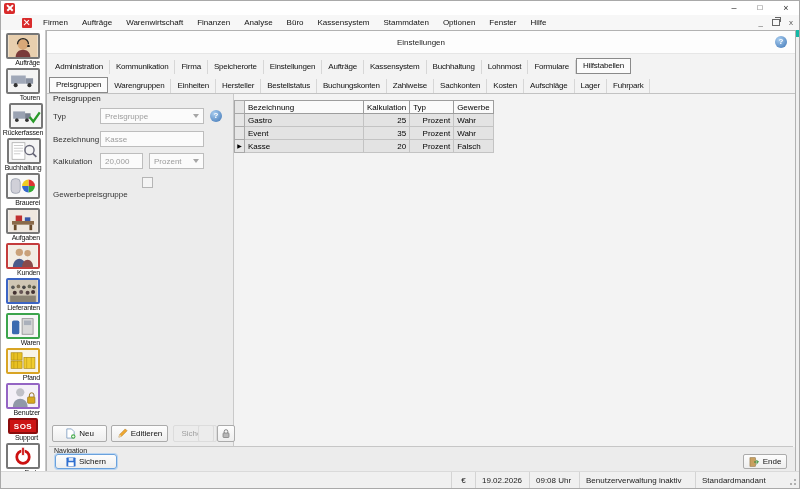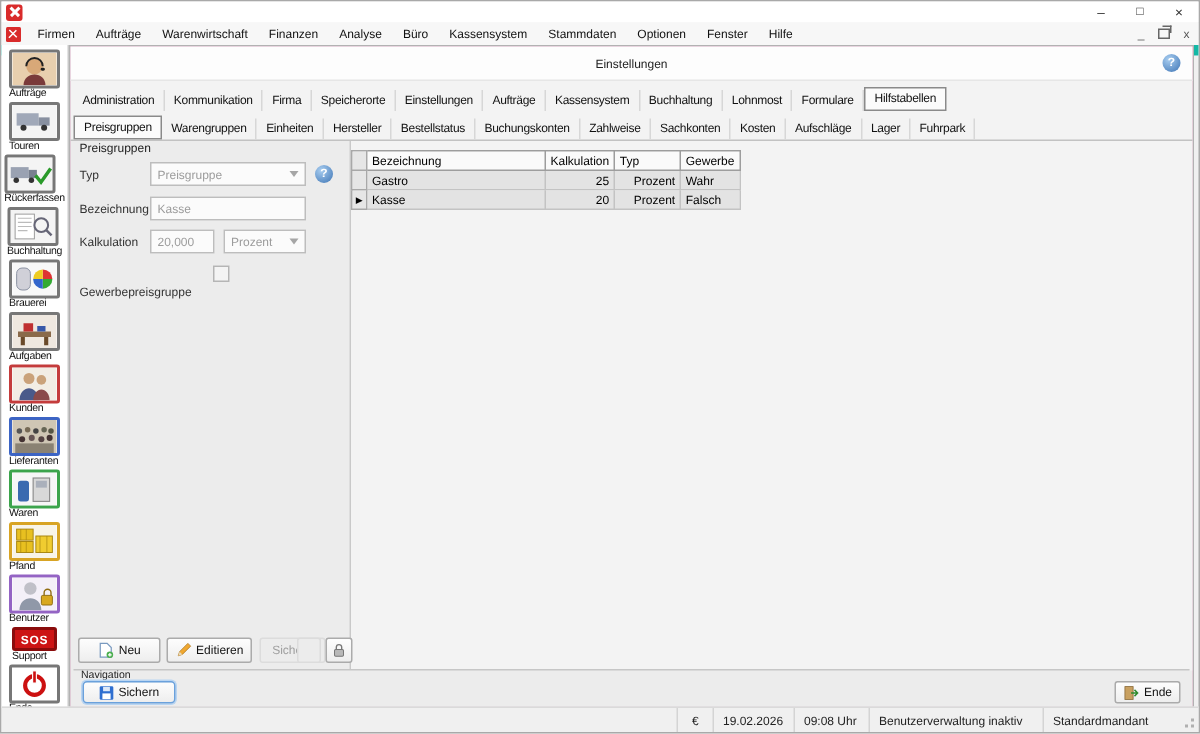--- a/index.html
+++ b/index.html
@@ -15,40 +15,40 @@
   .titlebar{height:14px;background:#ffffff;display:flex;align-items:center;padding-left:3px;}
   .app-icon{width:11px;height:11px;background:#d92b2b;border-radius:2px;position:relative;flex:0 0 auto;}
   .app-icon:before,.app-icon:after{content:"";position:absolute;left:1.5px;top:4.8px;width:8px;height:1.6px;background:#fff;}
   .app-icon:before{transform:rotate(45deg);}
   .app-icon:after{transform:rotate(-45deg);}
   .titlebar .spacer{flex:1;}
   .win-btn{width:26px;text-align:center;font-size:9px;color:#333;line-height:14px;}
   .win-max{font-size:8px;}
 
   
-  .menubar{height:15px;background:#f7f7f7;border-bottom:7px solid #14b8a6;display:flex;align-items:center;padding-left:3px;}
+  .menubar{height:15px;background:#f7f7f7;border-bottom:7px solid #14b8a6;display:flex;align-items:center;padding-left:21px;}
   .menu-icon{width:10px;height:10px;background:#d92b2b;border-radius:1px;position:relative;margin-right:4px;flex:0 0 auto;}
   .menu-icon:before,.menu-icon:after{content:"";position:absolute;left:1.3px;top:4.3px;width:7.4px;height:1.4px;background:#fff;}
   .menu-icon:before{transform:rotate(45deg);}
   .menu-icon:after{transform:rotate(-45deg);}
   .menu-item{padding:0 7px;font-size:8px;color:#111;cursor:default;white-space:nowrap;}
   .menubar .spacer{flex:1;}
   .mdi-controls{display:flex;align-items:center;gap:9px;padding-right:6px;color:#555;}
   .mdi-min{font-size:8px;line-height:6px;}
   .mdi-restore{width:6px;height:5px;border:1px solid #666;position:relative;background:#f7f7f7;}
   .mdi-restore:before{content:"";position:absolute;left:2px;top:-3px;width:5px;height:4px;border:1px solid #666;border-bottom:none;border-left:none;}
   .mdi-close{font-size:8px;}
 
   
   .main{position:absolute;top:29px;left:0;right:0;bottom:16px;}
 
   
   .sidebar{position:absolute;left:0;top:0;bottom:0;width:45px;background:#fff;border-right:1px solid #c9c9c9;
     display:flex;flex-direction:column;align-items:center;padding-top:3px;box-sizing:border-box;}
-  .side-item{display:flex;flex-direction:column;align-items:flex-start;margin-bottom:1px;cursor:pointer;}
+  .side-item{display:flex;flex-direction:column;align-items:flex-end;margin-bottom:1px;cursor:pointer;}
   .side-frame{width:34px;height:26px;border:2px solid #777;border-radius:2px;overflow:hidden;background:#fff;display:flex;align-items:center;justify-content:center;box-sizing:border-box;}
   .side-frame svg{display:block;}
   .side-label{font-size:7px;line-height:8px;color:#111;white-space:nowrap;letter-spacing:-0.2px;}
   .frame-red{border-color:#c43c3c;}
   .frame-blue{border-color:#3c64c4;}
   .frame-green{border-color:#3ca44c;}
   .frame-orange{border-color:#d8a424;}
   .frame-purple{border-color:#9464c4;}
   .side-gap{margin-top:auto;}
   .sos-box{width:30px;height:16px;background:#cc1414;border:2px solid #8a0c0c;border-radius:2px;color:#fff;
@@ -398,20 +398,27 @@
             <th class="c-gew">Gewerbe</th>
           </tr>
           <tr class="stripe">
             <td class="sel"></td>
             <td class="c-bez">Gastro</td>
             <td class="c-kalk">25</td>
             <td class="c-typ">Prozent</td>
             <td class="c-gew">Wahr</td>
           </tr>
           <tr class="stripe">
+            <td class="sel"></td>
+            <td class="c-bez">Event</td>
+            <td class="c-kalk">35</td>
+            <td class="c-typ">Prozent</td>
+            <td class="c-gew">Wahr</td>
+          </tr>
+          <tr class="stripe">
             <td class="sel"><span class="row-marker">▶</span></td>
             <td class="c-bez">Kasse</td>
             <td class="c-kalk">20</td>
             <td class="c-typ">Prozent</td>
             <td class="c-gew">Falsch</td>
           </tr>
         </tbody>
           </table>
 
         <div class="btn" style="left:5px;bottom:29px;width:55px;">

